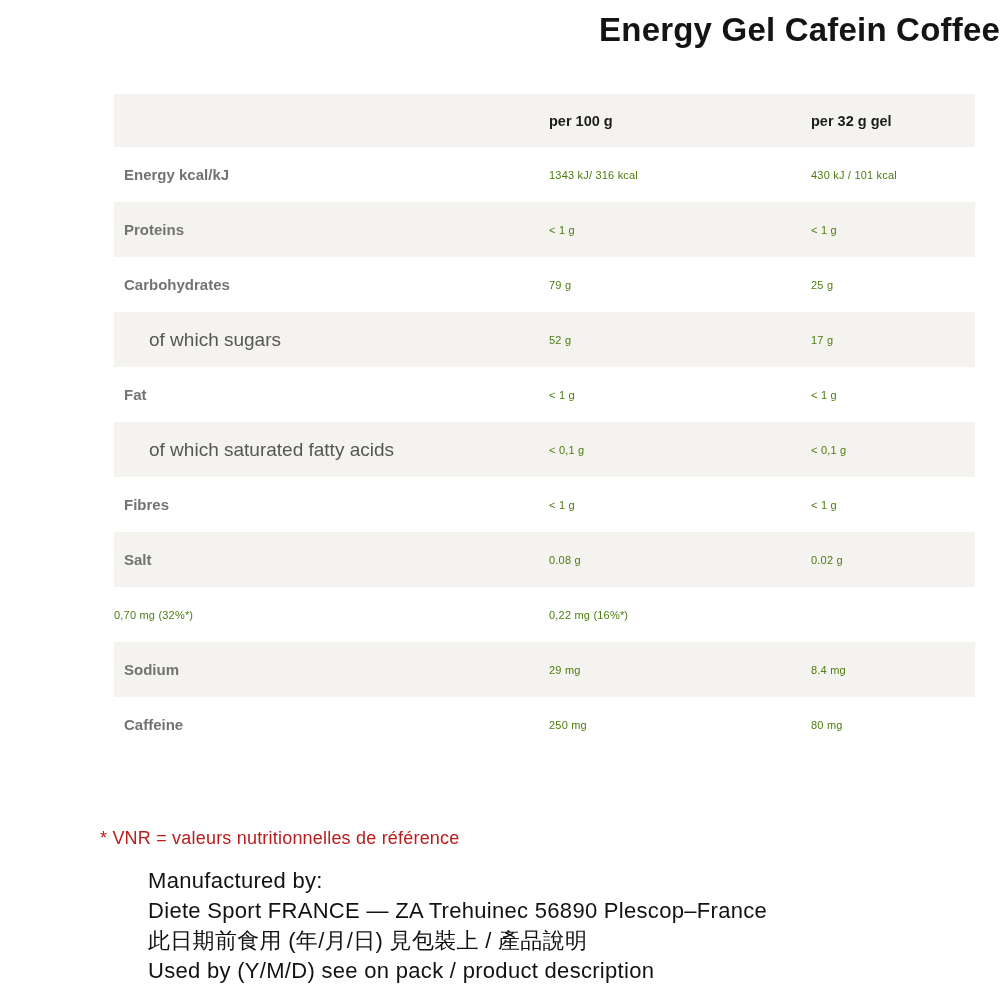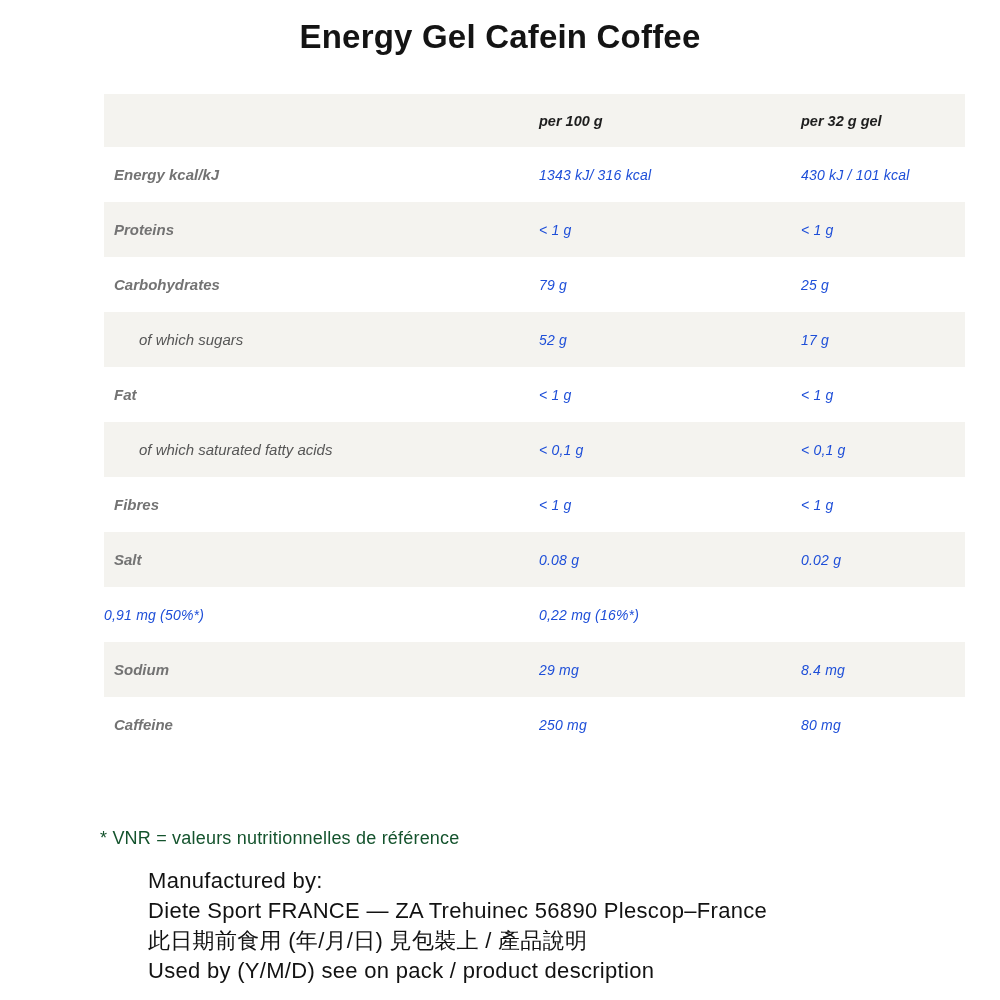--- a/index.html
+++ b/index.html
@@ -5,32 +5,31 @@
   * { margin: 0; padding: 0; box-sizing: border-box; }
   html, body {
     width: 1000px; height: 1000px;
     background: #ffffff;
     font-family: "Liberation Sans", "DejaVu Sans", sans-serif;
     overflow: hidden;
     position: relative;
   }
   .page-title {
     position: absolute;
-    top: 18px; left: 0; width: 1000px;
-    text-align: center;
+    top: 11px; left: 0; width: 1000px;
+    text-align: right;
     font-size: 33px;
     font-weight: 700;
     color: #141414;
     letter-spacing: 0.2px;
   }
   .nutrition-table {
     position: absolute;
-    left: 104px; top: 94px;
+    left: 114px; top: 94px;
     width: 861px;
-    font-style: italic;
   }
   .thead {
     height: 53px;
     background: #f4f3ef;
     display: grid;
     grid-template-columns: 435px 262px 1fr;
     align-items: center;
   }
   .th {
     font-size: 14.5px;
@@ -46,35 +45,35 @@
   }
   .tbody .row:nth-child(even) { background: #f4f3ef; }
   .cell-label {
     padding-left: 10px;
     font-size: 15px;
     font-weight: 700;
     color: #737373;
   }
   .row.sub .cell-label {
     padding-left: 35px;
-    font-size: 15px;
+    font-size: 19px;
     font-weight: 400;
     color: #565656;
   }
   .cell-val {
-    font-size: 14px;
+    font-size: 11px;
     font-weight: 400;
-    color: #1d4ed8;
+    color: #4d7c0f;
     letter-spacing: 0.2px;
   }
   .footnote {
     position: absolute;
     left: 100px; top: 828px;
     font-size: 18px;
-    color: #14532d;
+    color: #b91c1c;
     letter-spacing: 0.2px;
   }
   .footer-block {
     position: absolute;
     left: 148px; top: 866px;
     font-size: 22px;
     color: #121212;
     line-height: 30px;
     letter-spacing: 0.3px;
   }
@@ -126,21 +125,21 @@
       <div class="cell-label">Fibres</div>
       <div class="cell-val">&lt; 1 g</div>
       <div class="cell-val">&lt; 1 g</div>
     </div>
     <div class="row">
       <div class="cell-label">Salt</div>
       <div class="cell-val">0.08 g</div>
       <div class="cell-val">0.02 g</div>
     </div>
     <div class="row">
-      <div class="cell-val">0,91 mg (50%*)</div>
+      <div class="cell-val">0,70 mg (32%*)</div>
       <div class="cell-val">0,22 mg (16%*)</div>
     </div>
     <div class="row">
       <div class="cell-label">Sodium</div>
       <div class="cell-val">29 mg</div>
       <div class="cell-val">8.4 mg</div>
     </div>
     <div class="row">
       <div class="cell-label">Caffeine</div>
       <div class="cell-val">250 mg</div>

